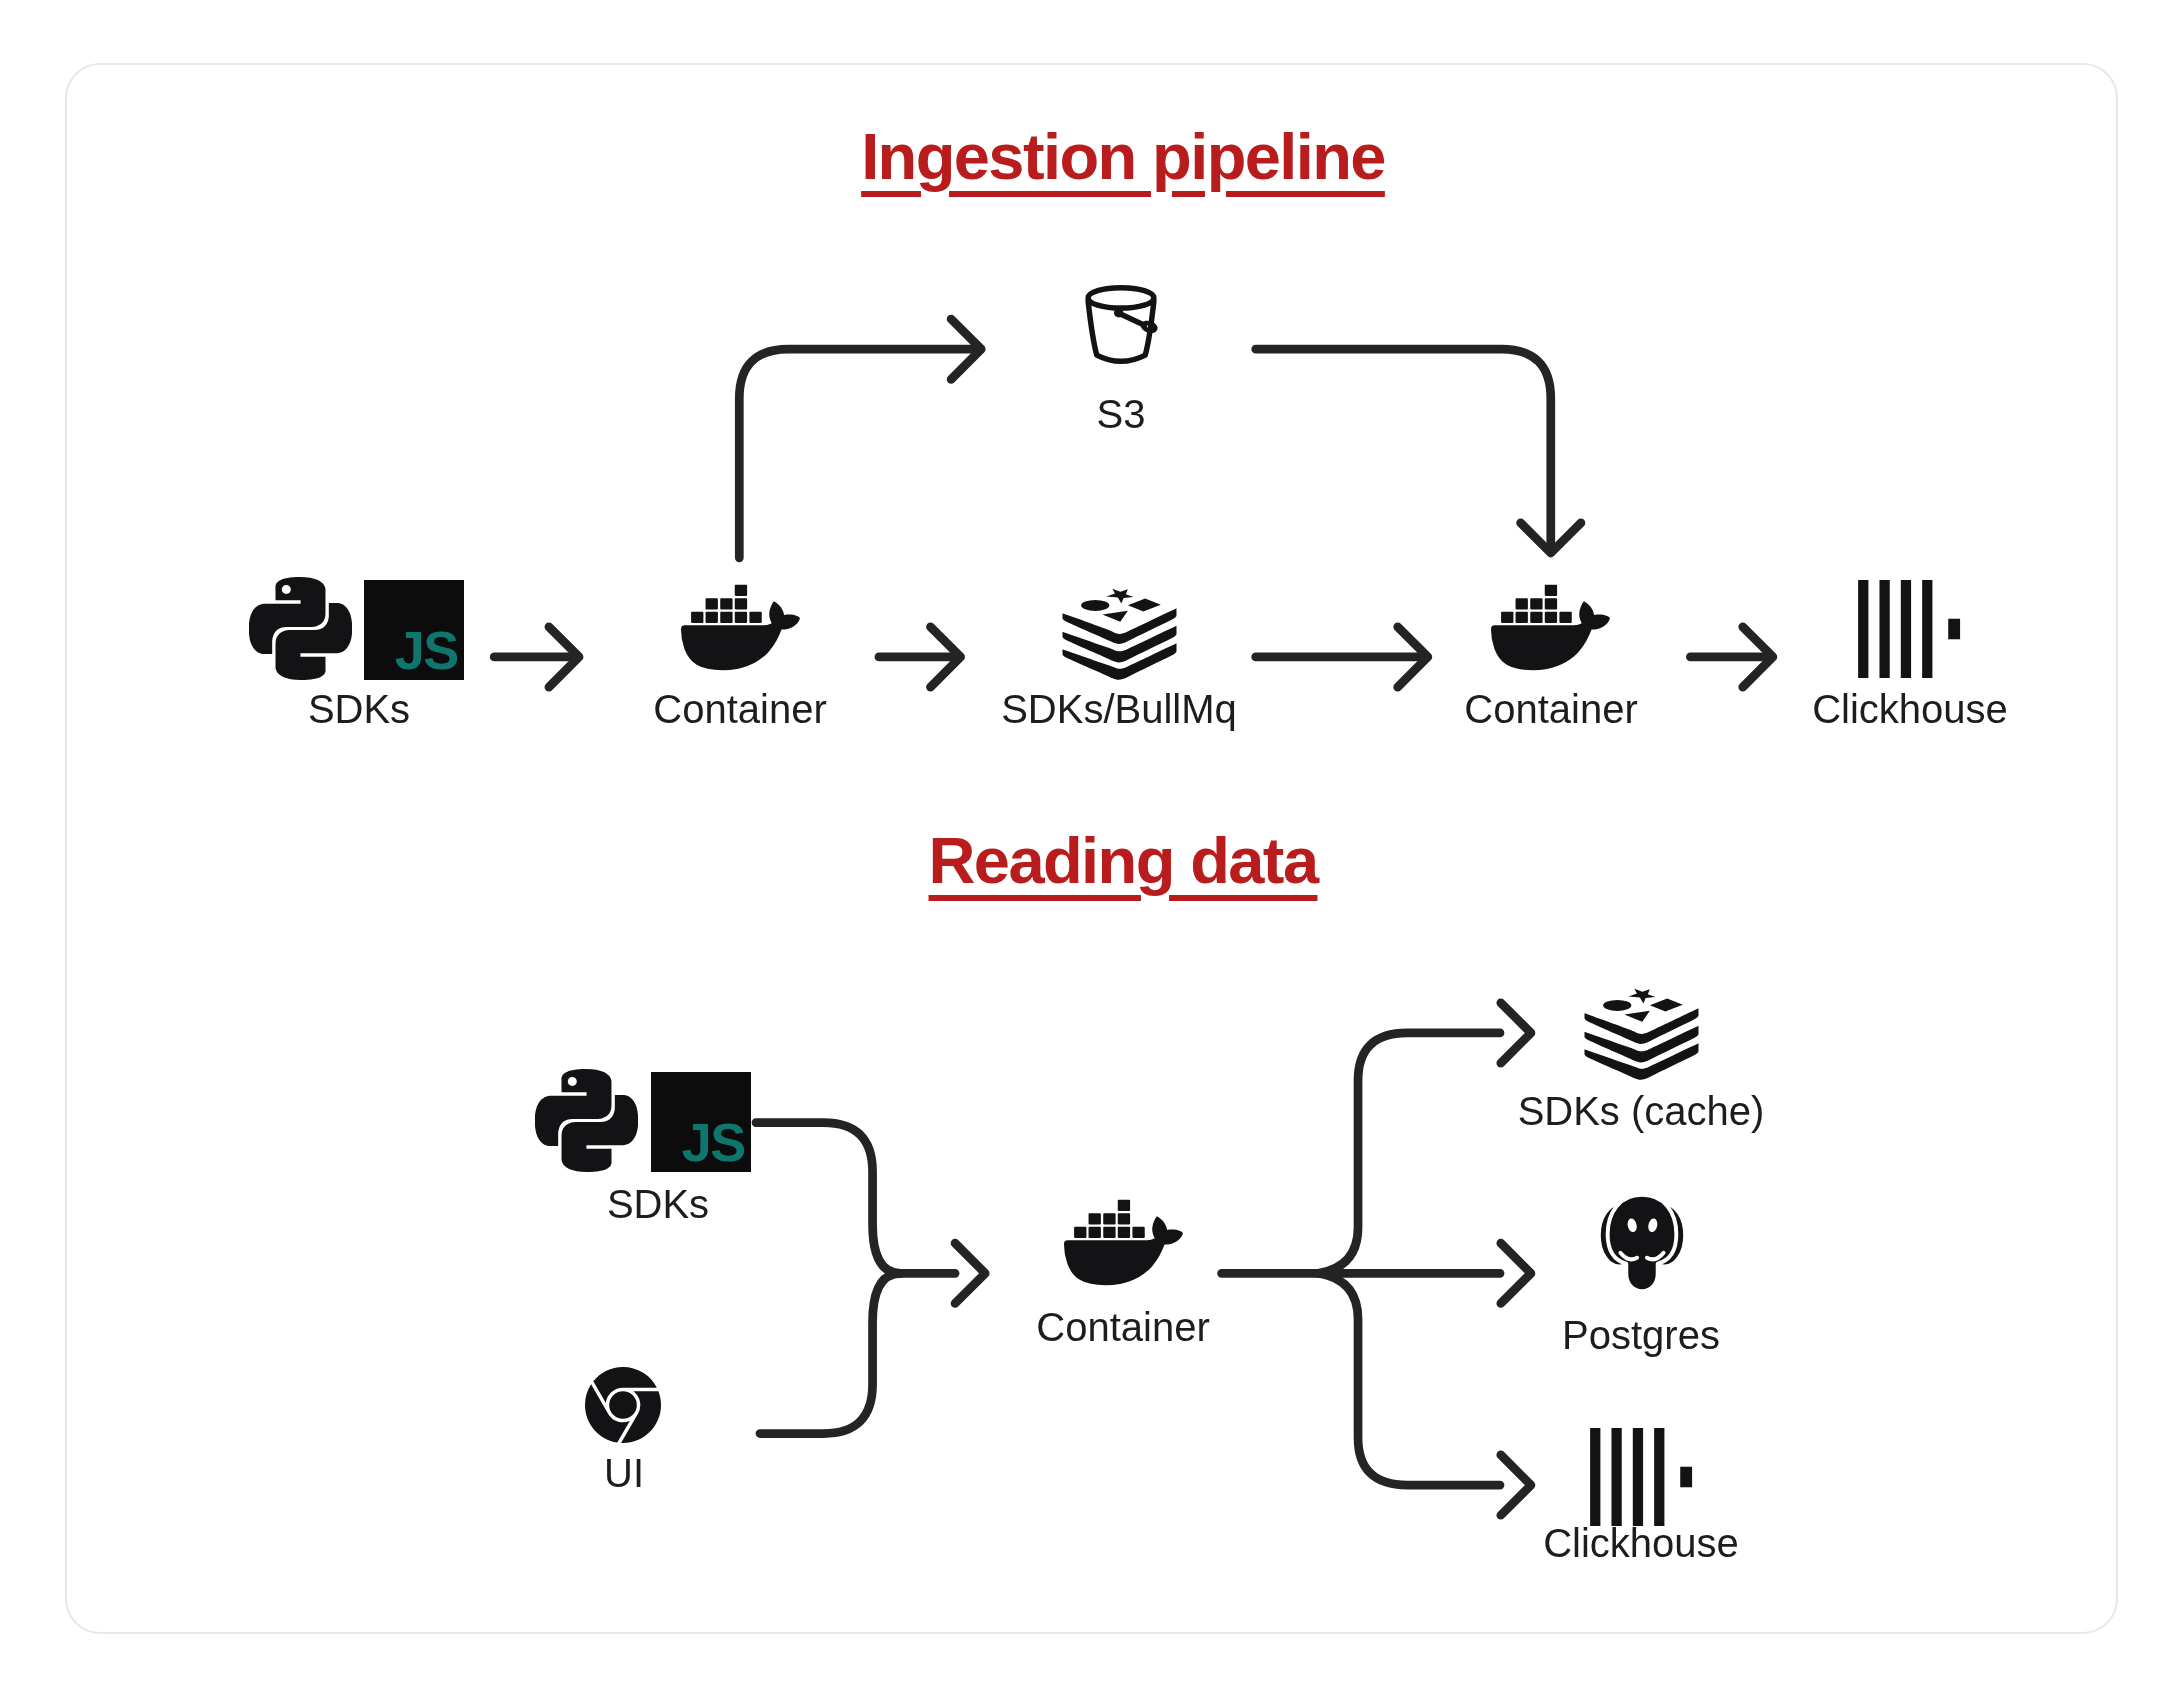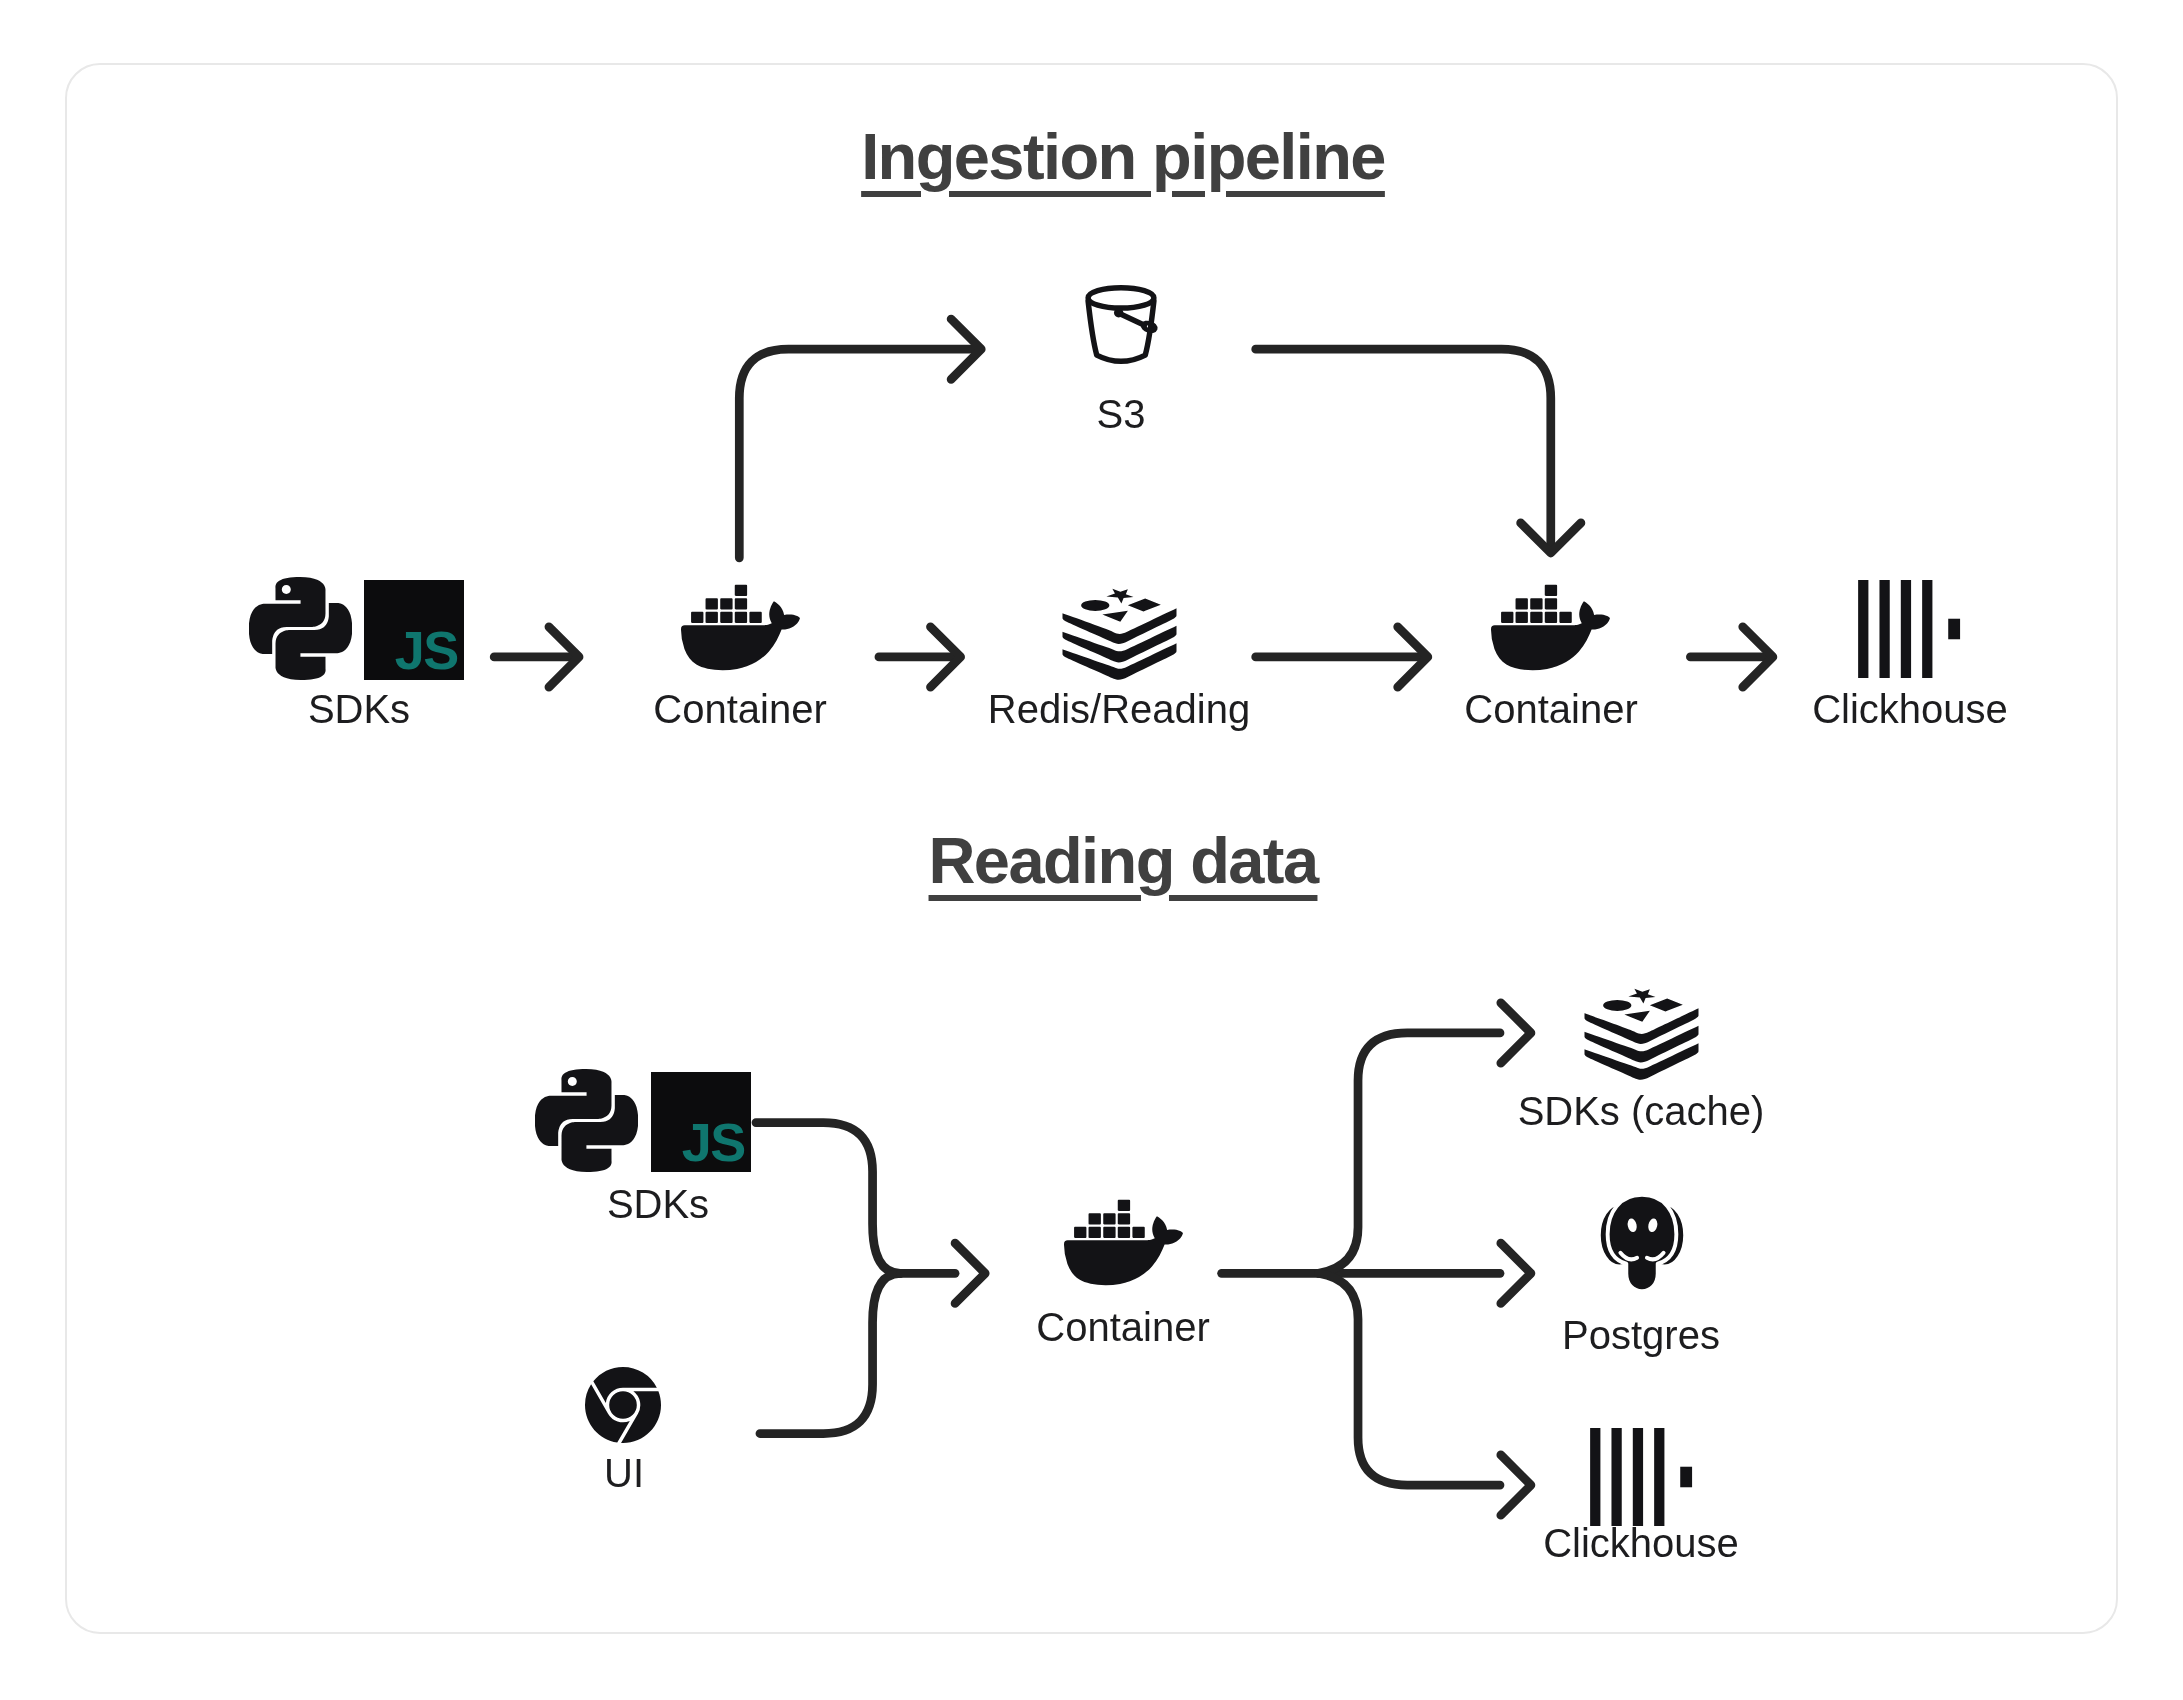--- a/index.html
+++ b/index.html
@@ -8,21 +8,21 @@
     font-family:"Liberation Sans", sans-serif;color:#1d1d1f;
   }
   .card{
     position:absolute;left:65px;top:63px;width:2053px;height:1571px;
     border:2.4px solid #e8e8e8;border-radius:35px;background:#ffffff;box-sizing:border-box;
   }
   .title{
     position:absolute;transform:translateX(-50%);
     font-size:65px;font-weight:700;letter-spacing:-1.6px;white-space:nowrap;
     text-decoration:underline;text-decoration-thickness:6.3px;text-underline-offset:12px;
-    color:#404040;
+    color:#b91c1c;
   }
   .label{
     position:absolute;transform:translateX(-50%);
     font-size:40px;line-height:48px;white-space:nowrap;text-align:center;color:#1d1d1f;
   }
   .icon{position:absolute;}
   .icon svg{display:block;width:100%;height:100%;}
   .js-badge{
     position:absolute;background:#0c0c0d;
   }
@@ -161,21 +161,21 @@
       <use href="#docker-glyph"></use>
     </svg>
 </span>
 <div class="label" style="left:740px;top:685px;">Container</div>
 
 <span class="icon" style="left:1060px;top:576px;width:119px;height:114px;">
   <svg viewBox="0 0 24 24">
       <use href="#redis-glyph"></use>
     </svg>
 </span>
-<div class="label" style="left:1119px;top:685px;">Redis/Reading</div>
+<div class="label" style="left:1119px;top:685px;">SDKs/BullMq</div>
 
 <span class="icon" style="left:1491px;top:568px;width:119px;height:119px;">
   <svg viewBox="0 0 24 24">
       <use href="#docker-glyph"></use>
     </svg>
 </span>
 <div class="label" style="left:1551px;top:685px;">Container</div>
 
 <span class="icon" style="left:1858px;top:580px;width:103px;height:98px;">
   <svg viewBox="0 0 130 124">

